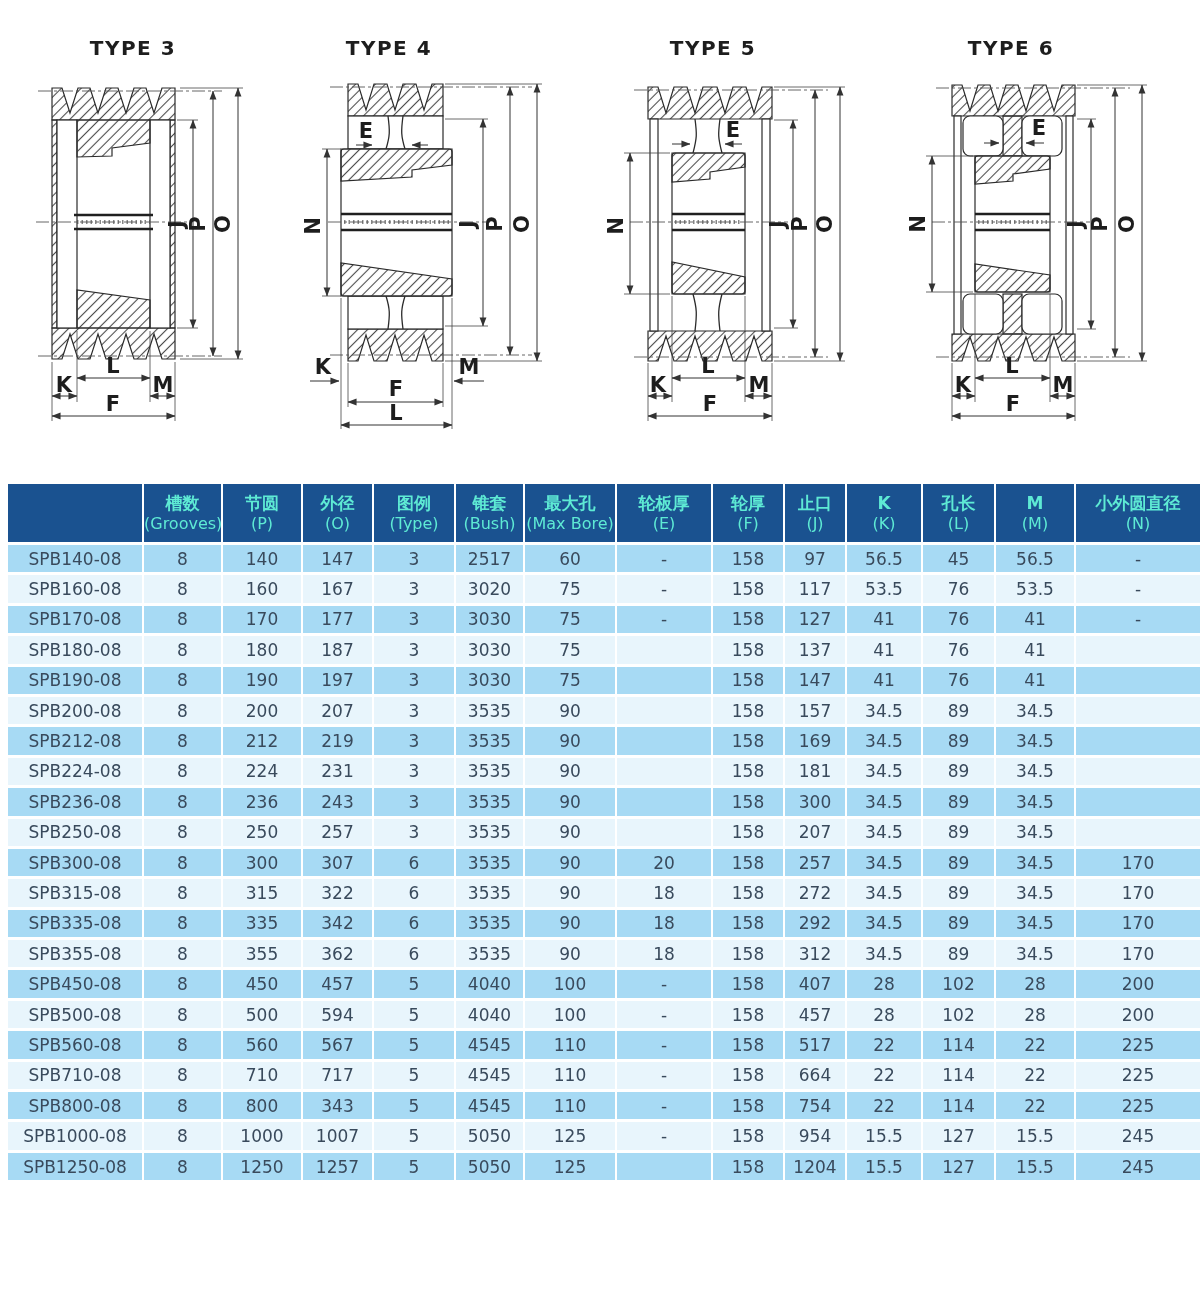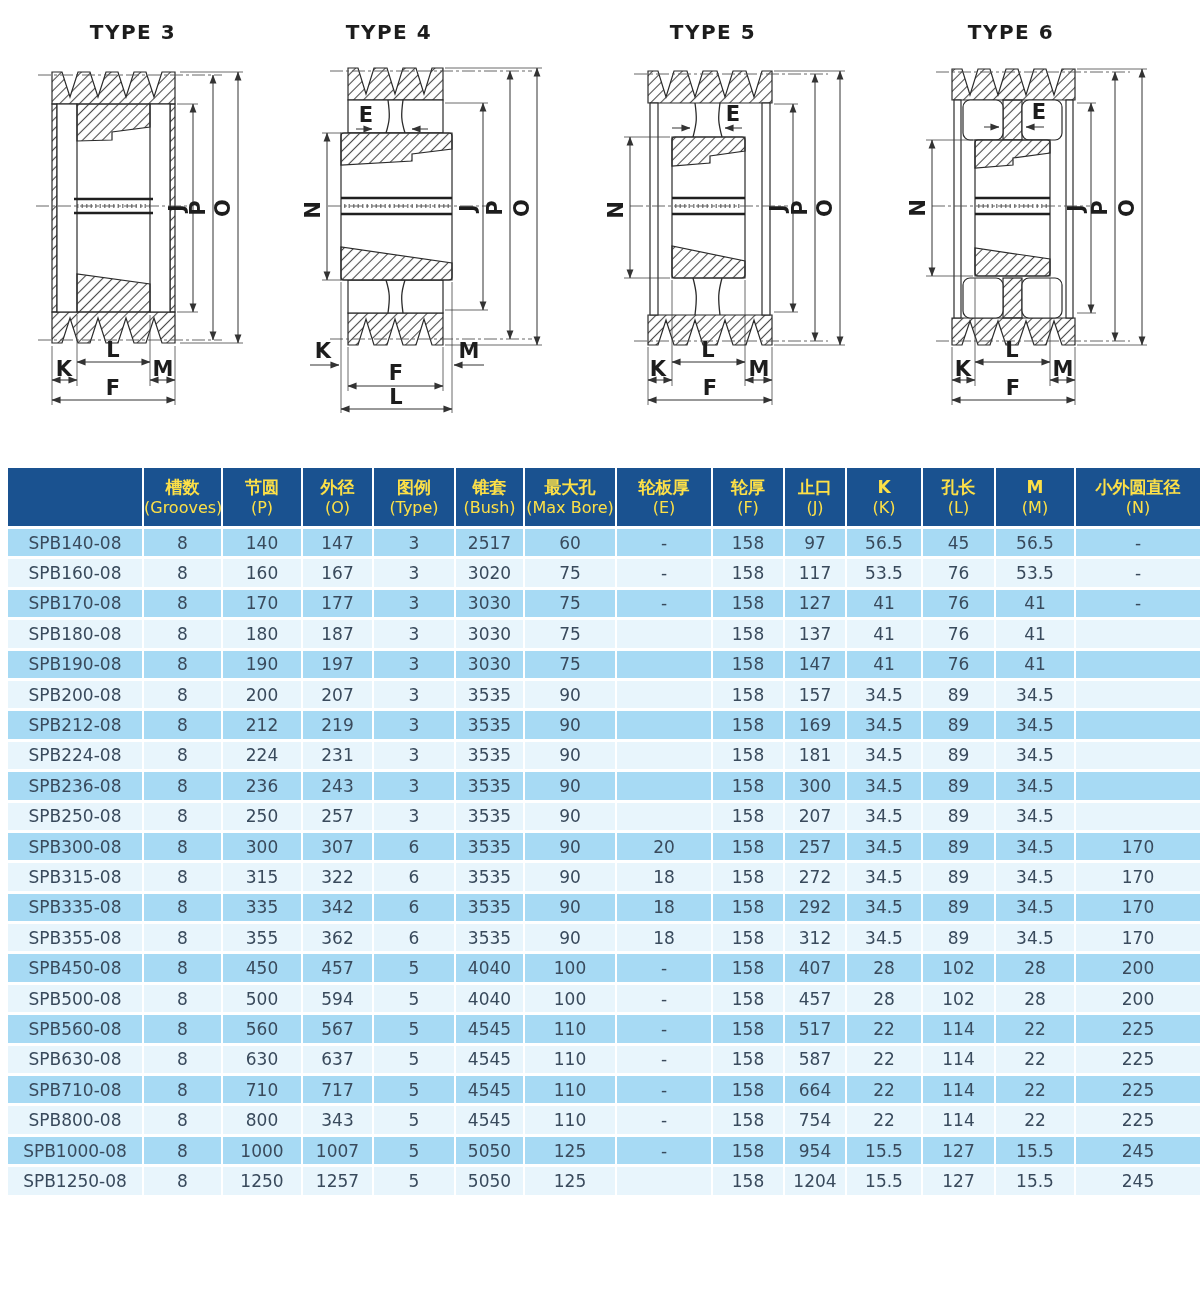--- a/index.html
+++ b/index.html
@@ -1,40 +1,40 @@
 <!DOCTYPE html>
 <html><head>
 <meta charset="utf-8">
 <style>
   html,body{margin:0;padding:0;background:#fff;}
   body{width:1200px;font-family:"DejaVu Sans","Liberation Sans",sans-serif;}
   .page{width:1200px;height:1289px;background:#fff;overflow:hidden;}
 
   
-  .diagrams{display:flex;height:468px;width:1200px;}
+  .diagrams{display:flex;height:468px;width:1200px;margin-top:16px;}
   .diagram{width:300px;height:468px;position:relative;}
   svg{display:block;}
   svg text{font-family:"DejaVu Sans","Liberation Sans",sans-serif;}
   .title{font-size:20px;font-weight:bold;fill:#1d1d1d;letter-spacing:1.5px;}
   .dim{font-size:21px;font-weight:bold;fill:#1d1d1d;}
   .ol{fill:none;stroke:#2b2b2b;stroke-width:1.3;}
   .h{fill:url(#hatch);stroke:#2b2b2b;stroke-width:1.2;}
   .wh{fill:#fff;stroke:#2b2b2b;stroke-width:1.2;}
   .dl{stroke:#333;stroke-width:1;}
   .ext{stroke:#444;stroke-width:0.8;}
   .cl{stroke:#555;stroke-width:0.9;stroke-dasharray:13 3 3 3;}
   .bore{stroke:#1f1f1f;stroke-width:2.6;}
   .knurl{stroke:#444;stroke-width:4;stroke-dasharray:1.5 3;opacity:.65;}
 
   
   .spec-table{border-collapse:collapse;table-layout:fixed;margin-left:8px;width:1192px;}
   .spec-table th,.spec-table td{border-right:2px solid #fff;border-bottom:3px solid #fff;
       text-align:center;padding:0;overflow:hidden;white-space:nowrap;}
   .spec-table th:last-child,.spec-table td:last-child{border-right:none;}
-  .spec-table thead th{background:#1a5290;color:#fde047;height:58px;vertical-align:middle;}
+  .spec-table thead th{background:#1a5290;color:#5eead4;height:58px;vertical-align:middle;}
   .spec-table th .zh{font-size:17px;font-weight:bold;line-height:1.3;}
   .spec-table th .en{font-size:16px;font-weight:normal;line-height:1.25;}
   .spec-table tbody td{font-size:17px;color:#394a5c;height:27.4px;}
   .spec-table tbody tr:nth-child(odd) td{background:#a7daf4;}
   .spec-table tbody tr:nth-child(even) td{background:#e8f5fc;}
 </style>
 </head>
 <body>
 
 <div class="page">
@@ -635,36 +635,20 @@
           <td>110</td>
           <td>-</td>
           <td>158</td>
           <td>517</td>
           <td>22</td>
           <td>114</td>
           <td>22</td>
           <td>225</td>
         </tr>
         <tr>
-          <td>SPB630-08</td>
-          <td>8</td>
-          <td>630</td>
-          <td>637</td>
-          <td>5</td>
-          <td>4545</td>
-          <td>110</td>
-          <td>-</td>
-          <td>158</td>
-          <td>587</td>
-          <td>22</td>
-          <td>114</td>
-          <td>22</td>
-          <td>225</td>
-        </tr>
-        <tr>
           <td>SPB710-08</td>
           <td>8</td>
           <td>710</td>
           <td>717</td>
           <td>5</td>
           <td>4545</td>
           <td>110</td>
           <td>-</td>
           <td>158</td>
           <td>664</td>

